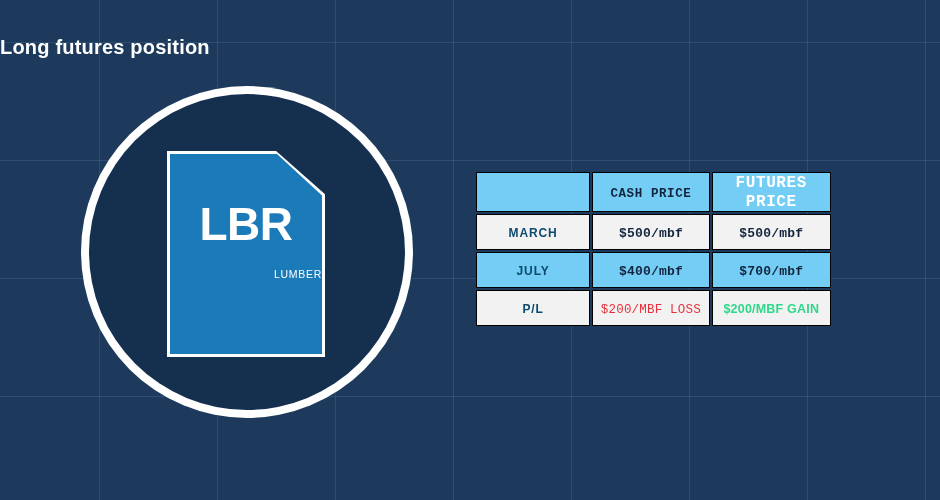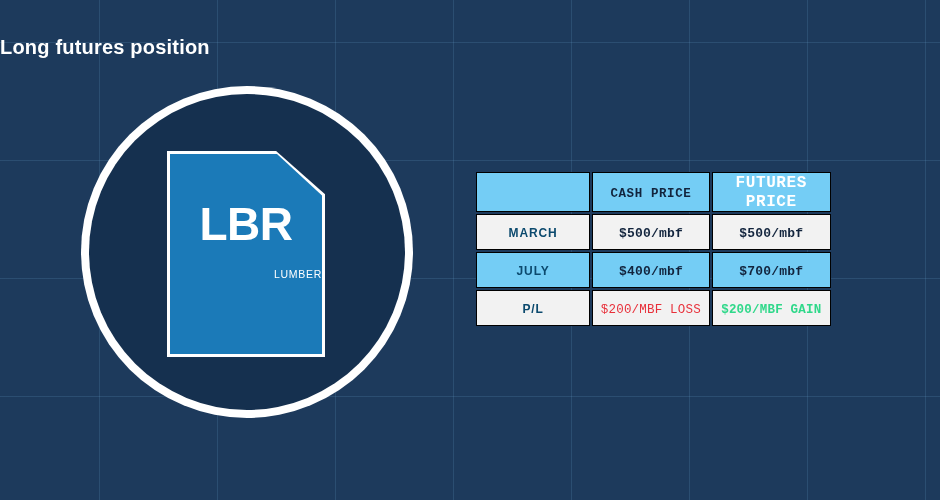--- a/index.html
+++ b/index.html
@@ -201,21 +201,21 @@
     color: #12243d;
   }
   .mono-loss {
     font-family: "Liberation Mono", monospace;
     font-size: 12.5px;
     font-weight: normal;
     letter-spacing: 0.2px;
     color: #e8303a;
   }
   .mono-gain {
-    font-family: Liberation Mono, monospace;
+    font-family: Liberation Sans, sans-serif;
     font-size: 12.5px;
     font-weight: bold;
     letter-spacing: 0.2px;
     color: #2fd88a;
   }
 </style>
 </head>
 <body>
 
 <div id="stage">

